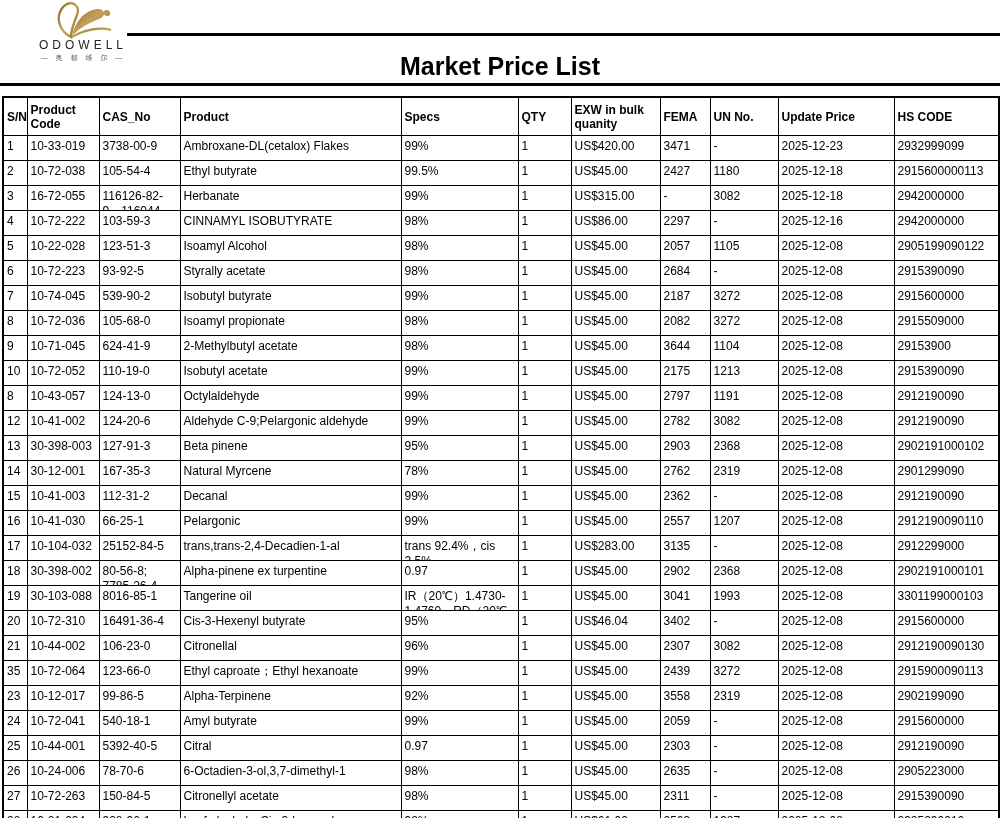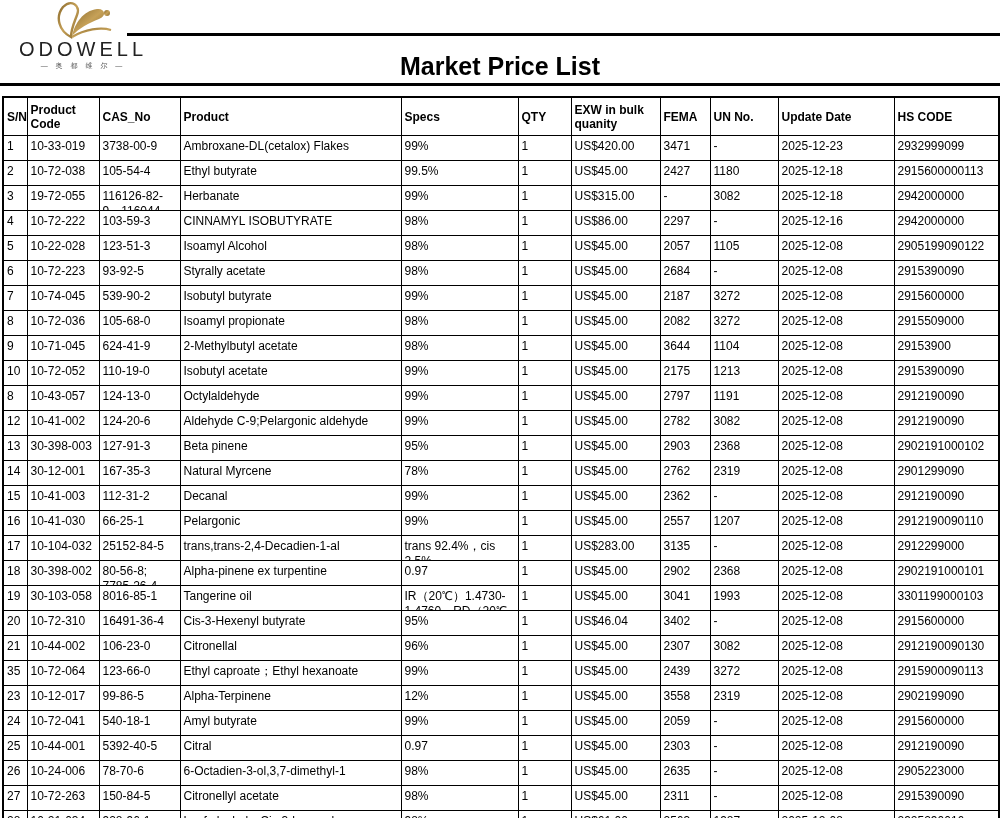--- a/index.html
+++ b/index.html
@@ -5,21 +5,21 @@
   html,body{margin:0;padding:0;background:#ffffff;}
   body{
     position:relative;width:1000px;height:818px;overflow:hidden;
     font-family:"Liberation Sans",sans-serif;color:#111;
   }
   
   .logo{position:absolute;left:18px;top:1px;width:130px;text-align:center;}
   .logo-mark{display:block;margin:0 auto;}
   .logo-name{
     font-family:"Liberation Sans",sans-serif;
-    font-size:20px;letter-spacing:4px;color:#222;font-weight:400;line-height:1;
+    font-size:12px;letter-spacing:4px;color:#222;font-weight:400;line-height:1;
     margin-top:-2px;
   }
   .logo-sub{
     font-size:7px;color:#555;letter-spacing:3px;margin-top:2px;white-space:nowrap;
   }
   .rule-top{position:absolute;top:33px;left:127px;right:0;height:3px;background:#000;}
   .rule-title{position:absolute;top:83px;left:0;right:0;height:3px;background:#000;}
   .page-title{
     position:absolute;top:53px;left:0;width:100%;text-align:center;
     font-size:25px;font-weight:bold;color:#000;line-height:1.1;
@@ -103,21 +103,21 @@
         <th>
           <div class="hcell">EXW in bulk quanity</div>
         </th>
         <th>
           <div class="hcell">FEMA</div>
         </th>
         <th>
           <div class="hcell">UN No.</div>
         </th>
         <th>
-          <div class="hcell">Update Date</div>
+          <div class="hcell">Update Price</div>
         </th>
         <th>
           <div class="hcell">HS CODE</div>
         </th>
       </tr>
   </thead>
   <tbody>
       <tr>
         <td>
           <div class="bcell">1</div>
@@ -186,21 +186,21 @@
         </td>
         <td>
           <div class="bcell">2915600000113</div>
         </td>
       </tr>
       <tr>
         <td>
           <div class="bcell">3</div>
         </td>
         <td>
-          <div class="bcell">19-72-055</div>
+          <div class="bcell">16-72-055</div>
         </td>
         <td>
           <div class="bcell">116126-82-9、116044</div>
         </td>
         <td>
           <div class="bcell">Herbanate</div>
         </td>
         <td>
           <div class="bcell">99%</div>
         </td>
@@ -746,21 +746,21 @@
         </td>
         <td>
           <div class="bcell">2902191000101</div>
         </td>
       </tr>
       <tr>
         <td>
           <div class="bcell">19</div>
         </td>
         <td>
-          <div class="bcell">30-103-058</div>
+          <div class="bcell">30-103-088</div>
         </td>
         <td>
           <div class="bcell">8016-85-1</div>
         </td>
         <td>
           <div class="bcell">Tangerine oil</div>
         </td>
         <td>
           <div class="bcell">IR（20℃）1.4730-1.4760，RD（20℃</div>
         </td>
@@ -895,21 +895,21 @@
         <td>
           <div class="bcell">10-12-017</div>
         </td>
         <td>
           <div class="bcell">99-86-5</div>
         </td>
         <td>
           <div class="bcell">Alpha-Terpinene</div>
         </td>
         <td>
-          <div class="bcell">12%</div>
+          <div class="bcell">92%</div>
         </td>
         <td>
           <div class="bcell">1</div>
         </td>
         <td>
           <div class="bcell">US$45.00</div>
         </td>
         <td>
           <div class="bcell">3558</div>
         </td>

